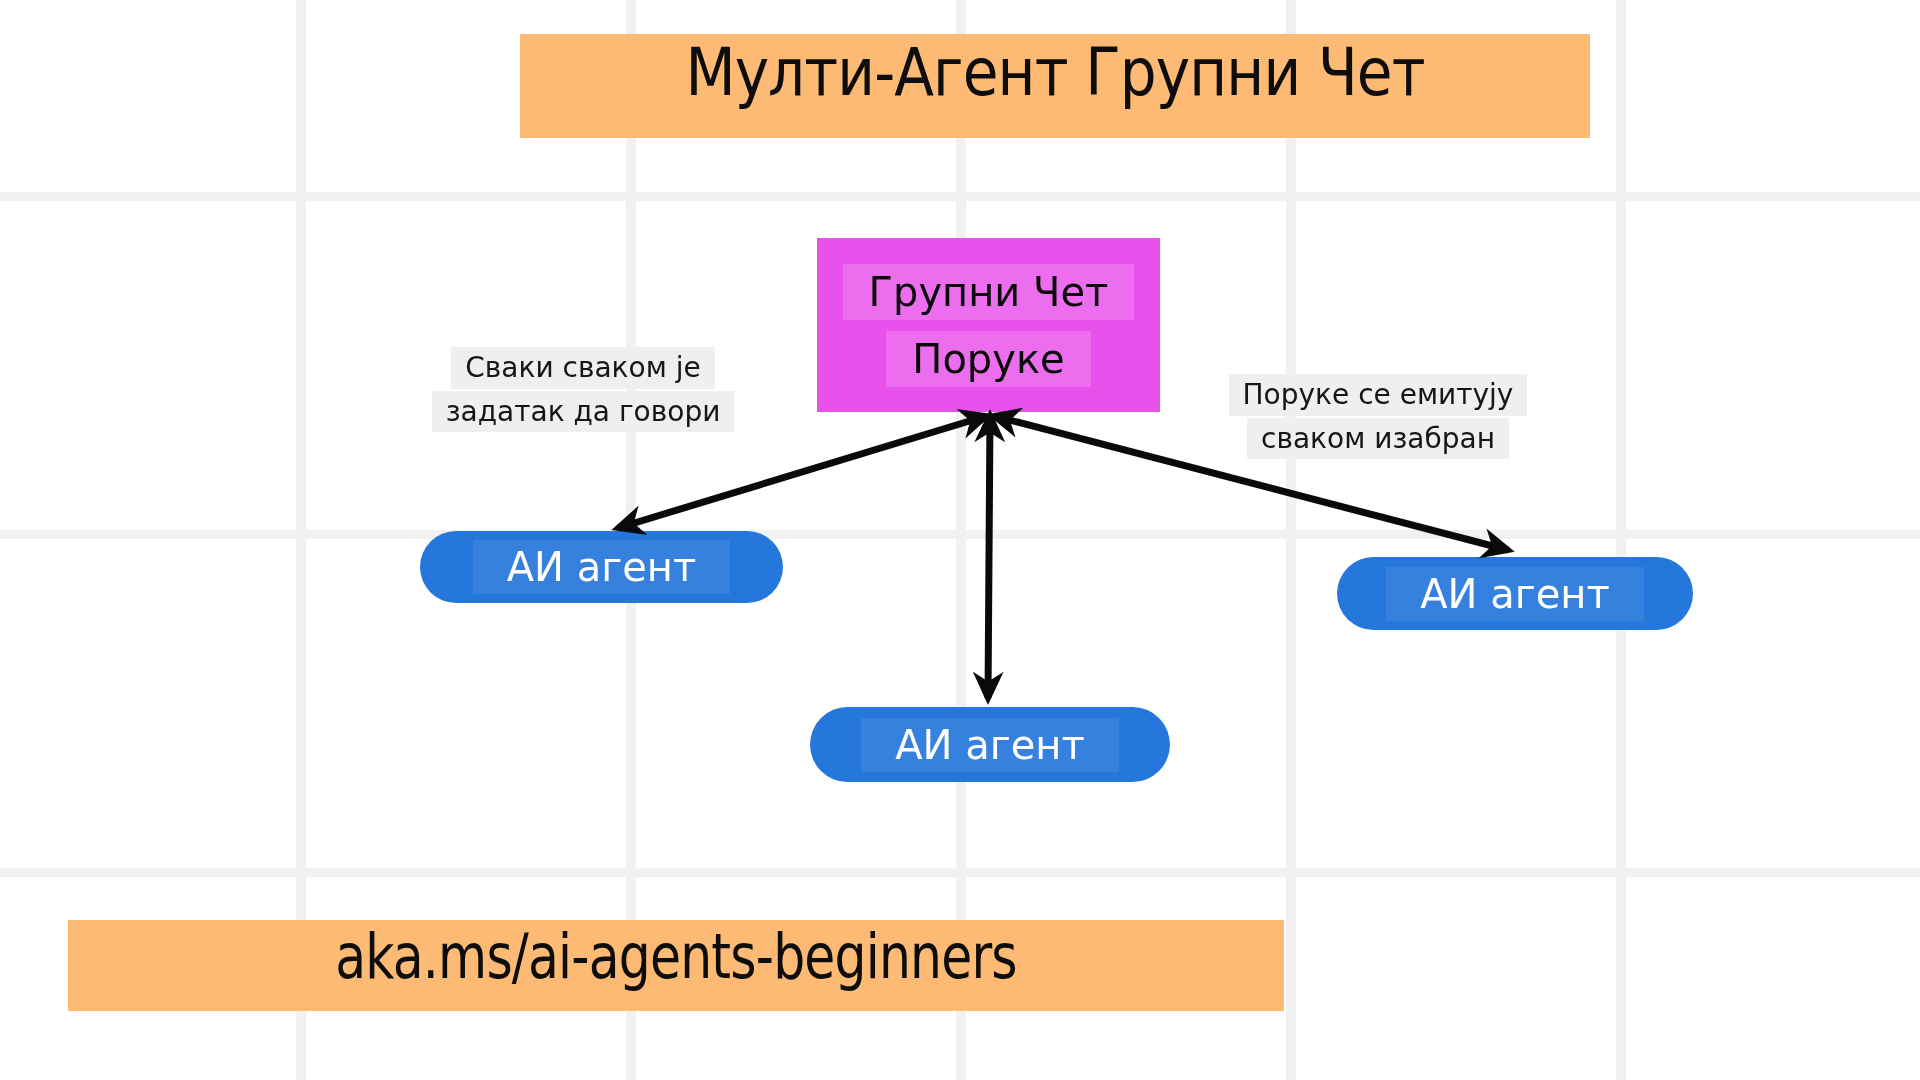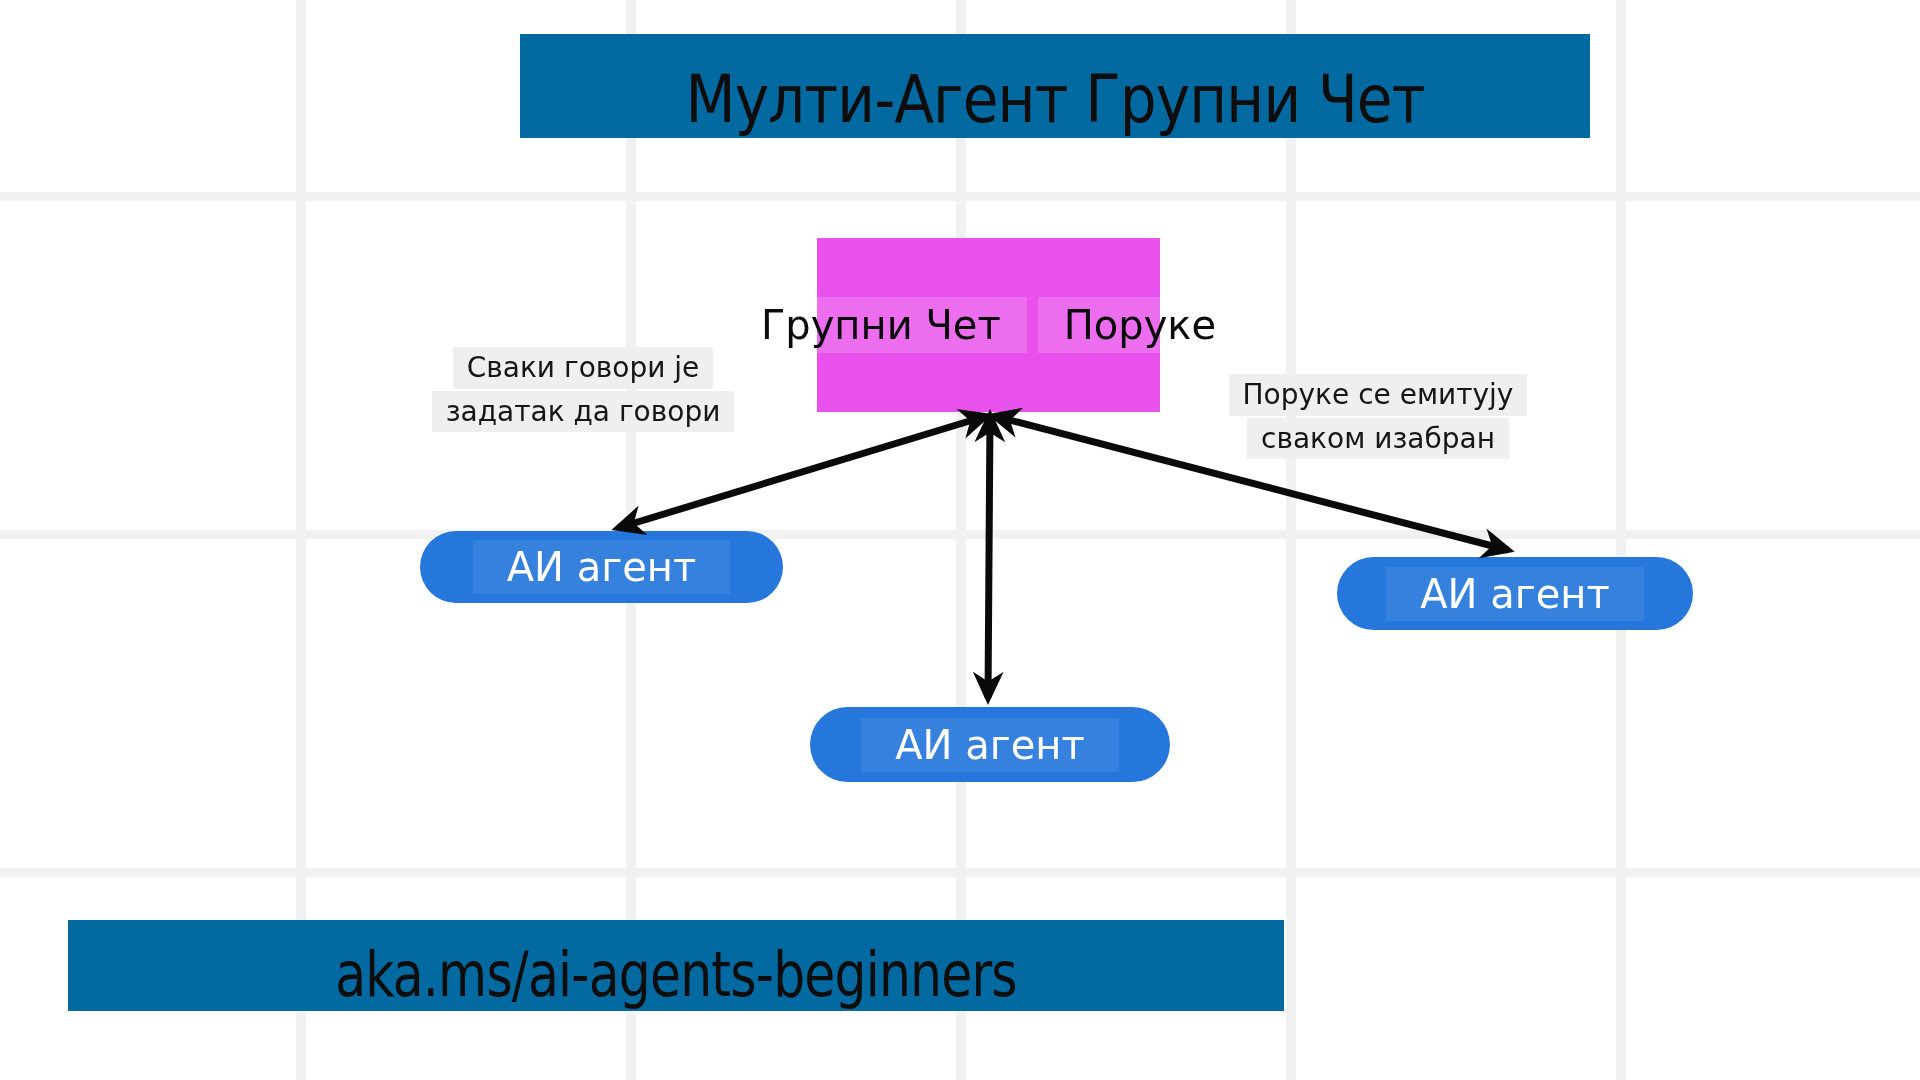--- a/index.html
+++ b/index.html
@@ -15,40 +15,40 @@
   .grid {
     position: absolute; inset: 0;
     background-image:
       linear-gradient(to right, #f1f1f1 0, #f1f1f1 10px, transparent 10px),
       linear-gradient(to bottom, #f1f1f1 0, #f1f1f1 9px, transparent 9px);
     background-size: 330px 100%, 100% 338px;
     background-position: 296px 0, 0 192px;
   }
   .band {
     position: absolute;
-    background: #0369a1;
-    display: flex; align-items: flex-end; justify-content: center;
+    background: #fdba74;
+    display: flex; align-items: flex-start; justify-content: center;
   }
   .title-band { left: 520px; top: 34px; width: 1070px; height: 104px; }
   .title-text {
     font-size: 66px; font-weight: 500; letter-spacing: -1px;
     transform: scaleX(0.88); transform-origin: center; white-space: nowrap;
     color: #0d0d0d;
   }
   .footer-band { left: 68px; top: 920px; width: 1216px; height: 91px; }
   .footer-text {
     font-size: 63px; font-weight: 500; letter-spacing: -1px;
     transform: scaleX(0.8); transform-origin: center; white-space: nowrap;
     color: #0d0d0d;
   }
   
   .manager {
     position: absolute; left: 817px; top: 238px; width: 343px; height: 174px;
     background: #e851ec;
-    display: flex; flex-direction: row; align-items: center; justify-content: center;
+    display: flex; flex-direction: column; align-items: center; justify-content: center;
     gap: 11px;
   }
   .manager .line {
     background: rgba(255,255,255,0.17);
     font-size: 40px; color: #0b0b0b;
     padding: 5px 26px; white-space: nowrap; line-height: 1.15;
   }
   
   .pill {
     position: absolute;
@@ -85,21 +85,21 @@
 <div class="band title-band">
   <div class="title-text">Мулти-Агент Групни Чет</div>
 </div>
 
 <div class="manager">
   <div class="line">Групни Чет</div>
   <div class="line">Поруке</div>
 </div>
 
 <div class="note note-left">
-  <span class="line">Сваки говори је</span><br>
+  <span class="line">Сваки сваком је</span><br>
   <span class="line">задатак да говори</span>
 </div>
 
 <div class="note note-right">
   <span class="line">Поруке се емитују</span><br>
   <span class="line">сваком изабран</span>
 </div>
 
 <div class="pill pill-left">
   <div class="line">АИ агент</div>

